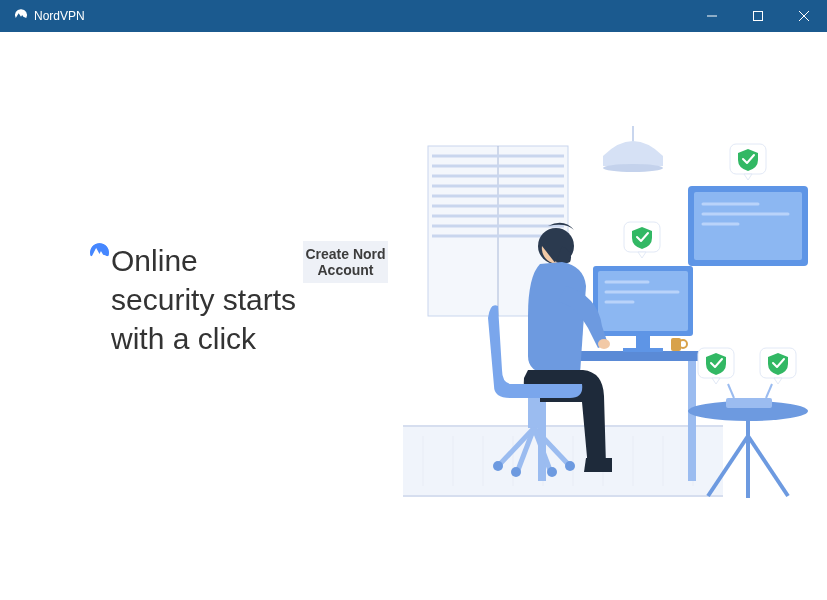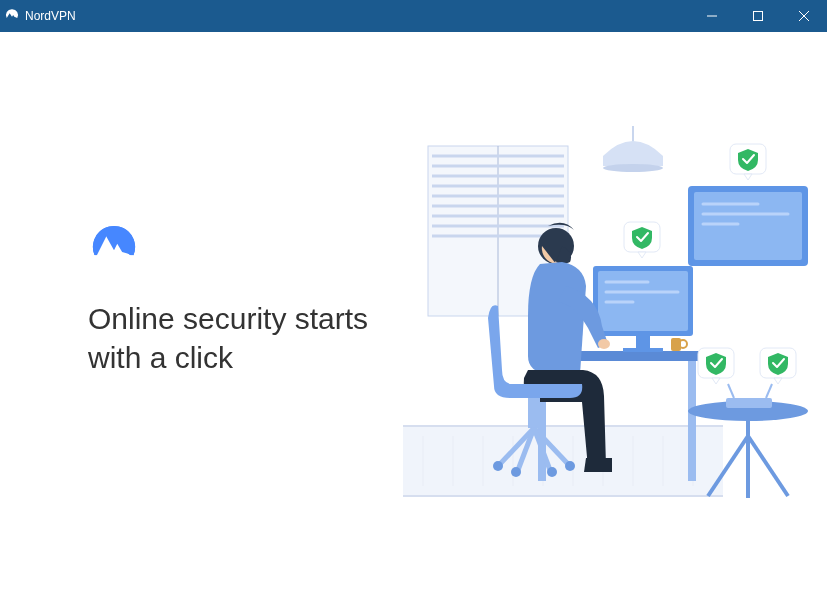--- a/index.html
+++ b/index.html
@@ -9,40 +9,40 @@
   
   .titlebar {
     height: 32px;
     background: #1b5a8f;
     display: flex;
     align-items: center;
     color: #fff;
     font-size: 12px;
     user-select: none;
   }
-  .titlebar-left { display: flex; align-items: center; gap: 6px; padding-left: 5px; }
+  .titlebar-left { display: flex; align-items: center; gap: 6px; padding-left: 14px; }
   .titlebar-left svg { width: 14px; height: 14px; }
   .titlebar-spacer { flex: 1; }
   .win-btn {
     width: 46px; height: 32px; display: flex; align-items: center; justify-content: center;
     color: #fff; cursor: pointer;
   }
   .win-btn svg { width: 10px; height: 10px; }
 
   
   .content {
     flex: 1;
     display: flex;
     align-items: center;
     padding: 0 0 0 88px;
   }
   .left-pane {
     width: 300px;
     display: flex;
-    flex-direction: column;
+    flex-direction: row;
   }
   .logo-big { width: 52px; height: 52px; margin-bottom: 26px; }
   .headline {
     font-size: 30px;
     font-weight: 400;
     color: #333;
     line-height: 1.3;
     margin-bottom: 34px;
   }
   .btn {
@@ -106,20 +106,21 @@
   <div class="left-pane">
     <div class="logo-big">
       <svg viewBox="0 0 64 64">
         <circle cx="32" cy="32" r="26" fill="#4687ff"></circle>
         <path fill="#fff" d="M10 48 L24 20 L32 36 L36 28 L40 36 L54 48 L54 64 L10 64 Z" transform="translate(0,-4)"></path>
         <rect x="0" y="42" width="64" height="22" fill="#fff"></rect>
         <path fill="#4687ff" d="M32 6 A26 26 0 0 0 8 42 L22 18 L32 36 L36 28 L42 38 L56 42 A26 26 0 0 0 32 6 Z"></path>
       </svg>
     </div>
     <div class="headline">Online security starts with a click</div>
+    <button class="btn btn-secondary">Create Nord Account</button>
   </div>
 
   <div class="right-pane">
     <svg class="illus" viewBox="0 0 420 380">
 
       <rect x="5" y="300" width="320" height="70" fill="#f0f4fb" rx="2"></rect>
       <line x1="5" y1="300" x2="325" y2="300" stroke="#d6deef" stroke-width="2"></line>
       <line x1="5" y1="370" x2="325" y2="370" stroke="#d6deef" stroke-width="2"></line>
       <g stroke="#e8ecf5" stroke-width="1">
         <line x1="25" y1="310" x2="25" y2="360"></line>

